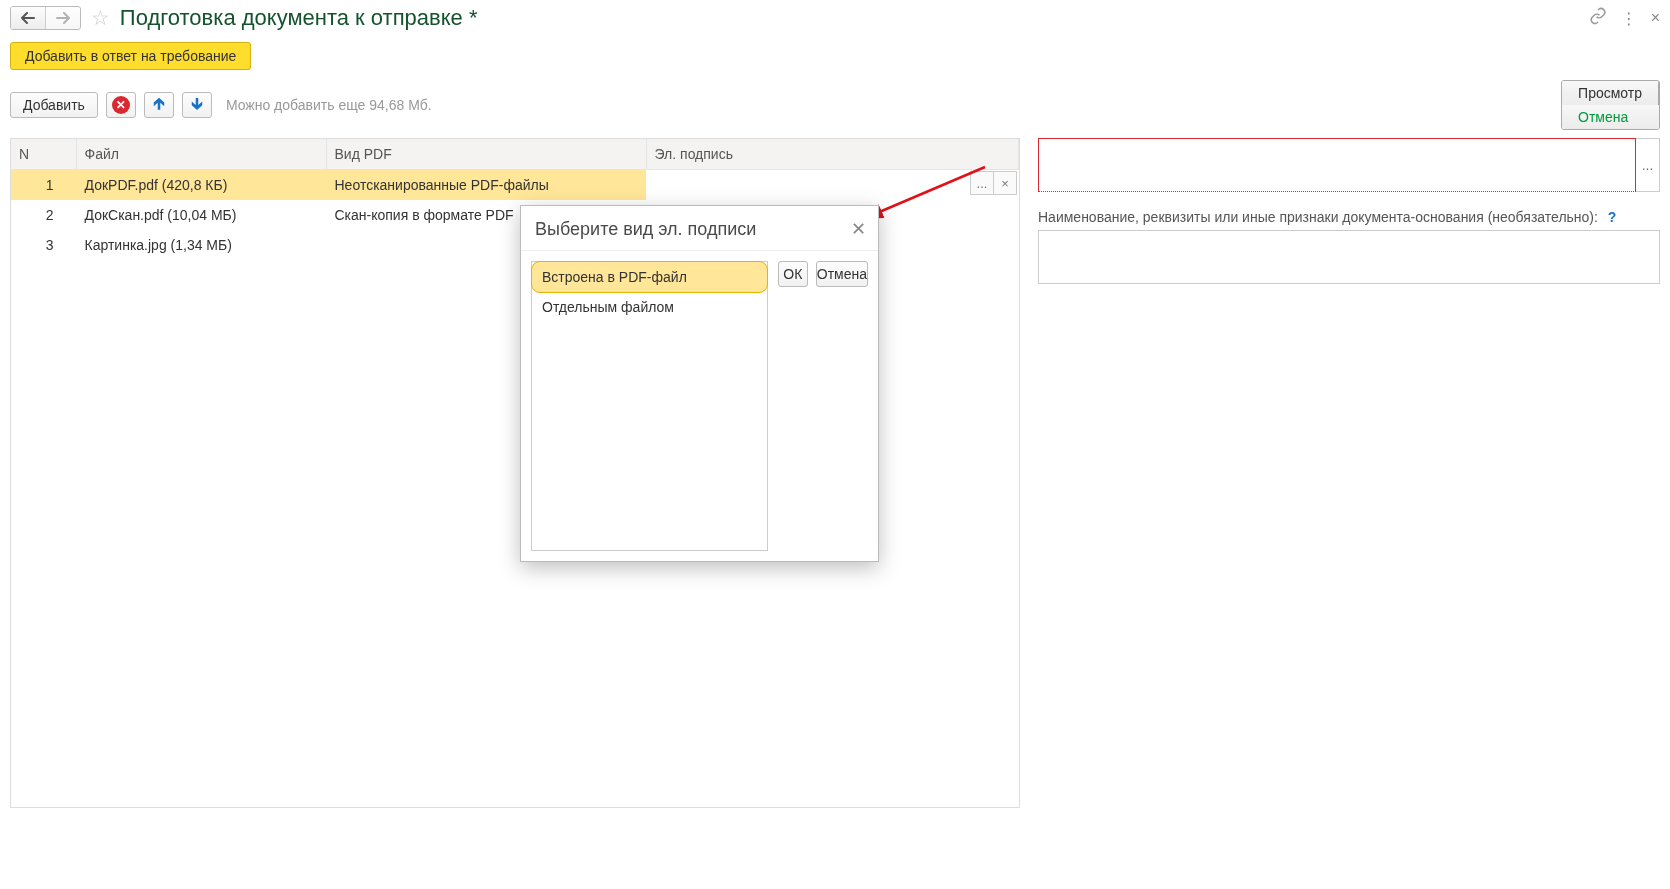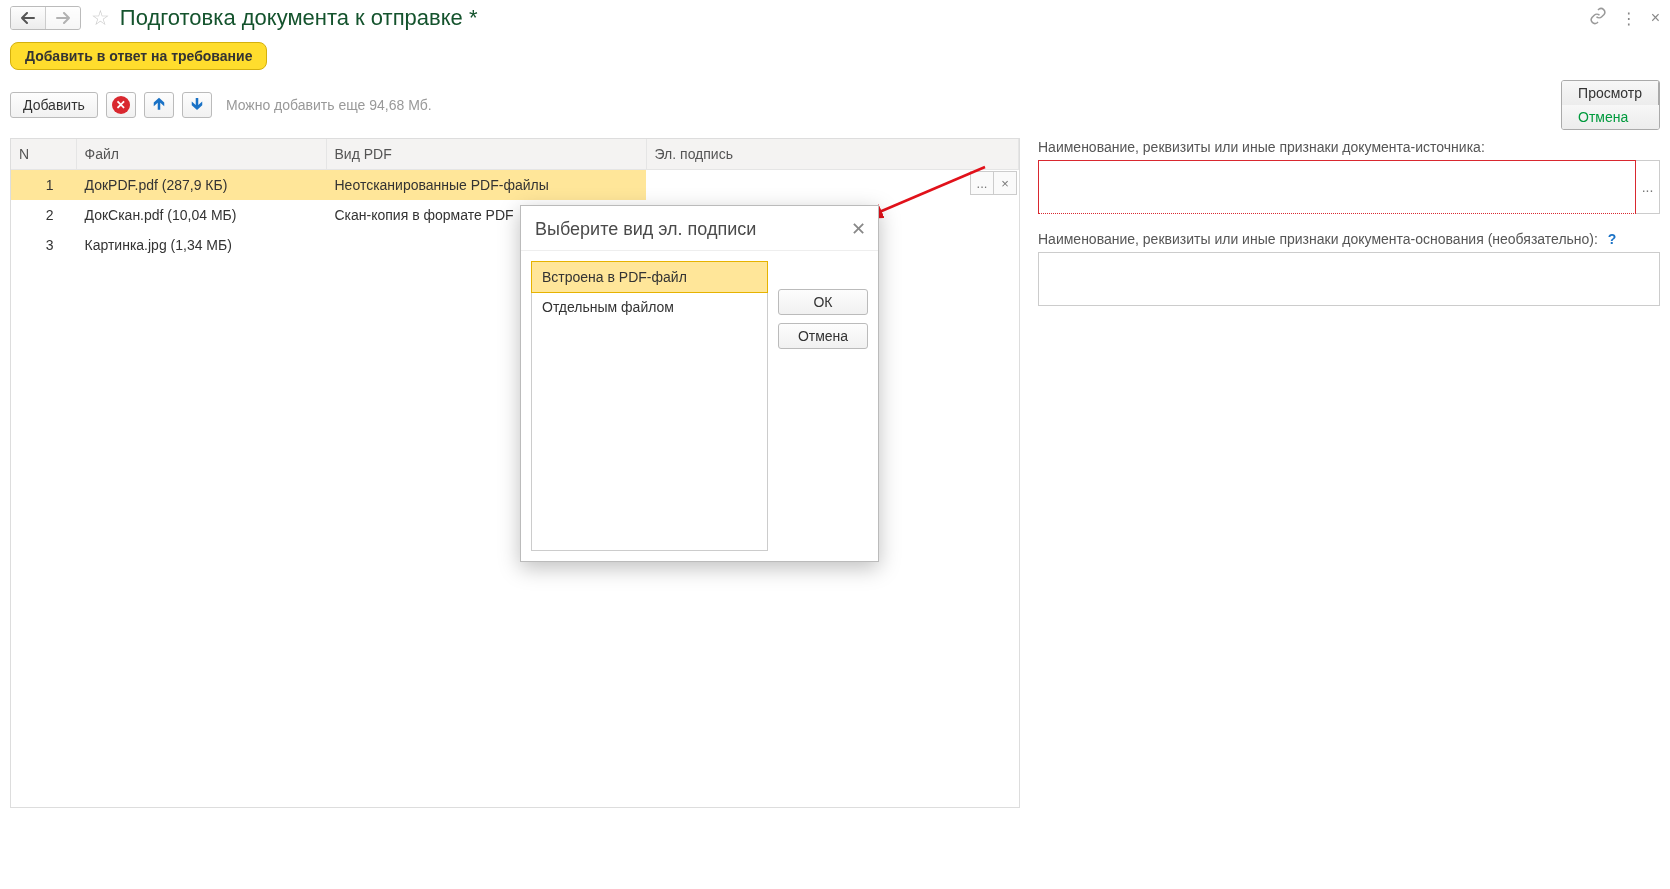--- a/index.html
+++ b/index.html
@@ -57,24 +57,24 @@
   }
   .titlebar-right .icn { cursor:pointer; font-size:16px; color:#888;}
   .svg-ic { display:block; }
 
   .action-row1 {
     margin-top: 10px;
   }
   .yellow-btn {
     background: #ffdd2d;
     border: 1px solid #d4b00e;
-    border-radius: 8px;
+    border-radius: 3px;
     padding: 5px 14px;
     font-size: 14px;
-    font-weight: bold;
+    font-weight: normal;
     cursor: pointer;
     color:#333;
   }
   .action-row2 {
     display: flex;
     align-items: center;
     gap: 8px;
     margin-top: 10px;
   }
   .btn {
@@ -231,32 +231,32 @@
   }
   .opts {
     flex:1;
     border:1px solid #ccc;
     height:290px;
     box-sizing:border-box;
   }
   .opt {
     padding:7px 10px;
     cursor:pointer;
+    border-radius:9px;
   }
   .opt.selected {
     background:#ffe699;
     border:1px solid #e6b300;
     margin:-1px;
   }
   .dlg-btns {
     width:90px;
     display:flex;
-    flex-direction:column;
+    flex-direction:row;
     gap:8px;
-    margin-top:28px;
   }
   .dlg-btns .btn { width:100%; padding:0; }
 
   
   .arrow-annot {
     position:absolute;
     left:865px;
     top:155px;
     pointer-events:none;
   }
@@ -328,21 +328,21 @@
           <tr>
             <th>N</th>
             <th>Файл</th>
             <th>Вид PDF</th>
             <th>Эл. подпись</th>
           </tr>
         </thead>
         <tbody>
           <tr class="selected">
             <td class="num">1</td>
-            <td>ДокPDF.pdf (287,9 КБ)</td>
+            <td>ДокPDF.pdf (420,8 КБ)</td>
             <td>Неотсканированные PDF-файлы</td>
             <td class="c-sig-cell"></td>
           </tr>
           <tr>
             <td class="num">2</td>
             <td>ДокСкан.pdf (10,04 МБ)</td>
             <td>Скан-копия в формате PDF</td>
             <td></td>
           </tr>
           <tr>
@@ -353,21 +353,20 @@
           </tr>
         </tbody>
       </table>
       <div class="row-acts">
         <div class="mini">...</div>
         <div class="mini">×</div>
       </div>
     </div>
 
     <div class="side-panel">
-      <div class="field-label">Наименование, реквизиты или иные признаки документа-источника:</div>
       <div class="field1-wrap">
         <textarea class="txtfield" style=""></textarea>
         <div class="more-btn">...</div>
       </div>
       <div class="side-gap"></div>
       <div class="field-label">
         <span>Наименование, реквизиты или иные признаки документа-основания (необязательно):</span>
         <span class="help">?</span>
       </div>
       <textarea class="txtfield" style="border: 1px solid rgb(204, 204, 204);"></textarea>

